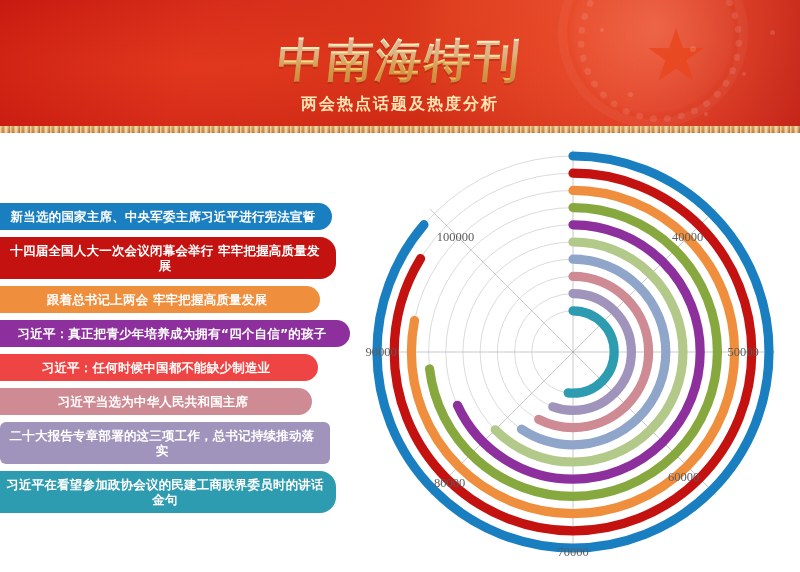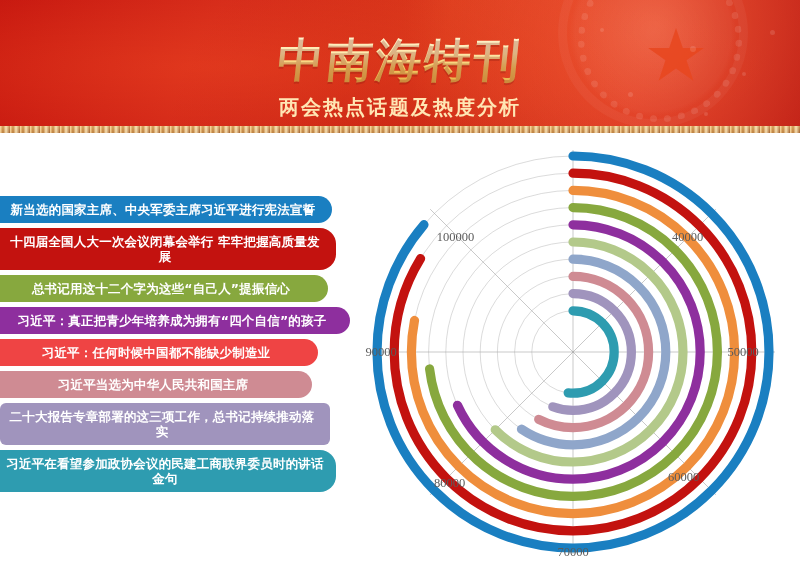--- a/index.html
+++ b/index.html
@@ -45,21 +45,21 @@
     font-family:"DejaVu Sans","Liberation Sans",sans-serif;
     font-size:46px;font-weight:bold;letter-spacing:3px;
     background:linear-gradient(180deg,#fff6dc 0%,#ffe9ab 38%,#f4c862 62%,#e0a63d 100%);
     -webkit-background-clip:text;background-clip:text;color:transparent;
     text-shadow:0 2px 0 rgba(120,20,10,.25);
     transform:skewX(-6deg);
   }
   .subtitle-zh{
     position:absolute;left:0;right:0;top:94px;text-align:center;
     font-family:"DejaVu Sans","Liberation Sans",sans-serif;
-    font-size:20px;font-weight:bold;letter-spacing:2px;
+    font-size:16px;font-weight:bold;letter-spacing:2px;
     color:#ffe6b4;
   }
   .gold-strip{
     position:absolute;left:0;bottom:0;width:800px;height:7px;
     background:
       repeating-linear-gradient(90deg,
         rgba(255,225,170,.95) 0px, rgba(190,120,50,.55) 3px,
         rgba(255,235,190,.9) 6px, rgba(150,80,35,.5) 10px),
       linear-gradient(180deg,#e8c27a,#a8692c);
   }
@@ -74,20 +74,21 @@
     border-radius:0 16px 16px 0;
     color:#ffffff;
     font-family:"DejaVu Sans","Liberation Sans",sans-serif;
     font-size:12.5px;font-weight:bold;
     line-height:15px;
     padding:6px 12px 6px 6px;
     text-align:center;
     box-sizing:border-box;
     letter-spacing:.2px;
     white-space:pre-line;
+    margin-top:7px;
   }
 
   
   .chart{
     position:absolute;left:336px;top:133px;width:464px;height:439px;
   }
   .chart svg{display:block;}
   .axis-label{
     font-family:"Liberation Serif","DejaVu Serif",serif;
     font-size:12.5px;fill:#5b5b5b;
@@ -114,21 +115,21 @@
     <div class="speck" style="left:704px;top:112px;width:4px;height:4px;"></div>
 
     <div class="title-zh">中南海特刊</div>
     <div class="subtitle-zh">两会热点话题及热度分析</div>
     <div class="gold-strip"></div>
   </div>
 
   <div class="pills">
       <div class="pill" style="background: rgb(26, 127, 193); width: 332px;"><span>新当选的国家主席、中央军委主席习近平进行宪法宣誓</span></div>
       <div class="pill" style="background: rgb(195, 18, 15); width: 336px;"><span>十四届全国人大一次会议闭幕会举行 牢牢把握高质量发展</span></div>
-      <div class="pill" style="background: rgb(135, 168, 62); width: 328px;"><span>总书记用这十二个字为这些“自己人”提振信心</span></div>
+      <div class="pill" style="background: rgb(239, 142, 60); width: 320px;"><span>跟着总书记上两会 牢牢把握高质量发展</span></div>
       <div class="pill" style="background: rgb(142, 47, 158); width: 350px;"><span>习近平：真正把青少年培养成为拥有“四个自信”的孩子</span></div>
       <div class="pill" style="background: #ef4444; width: 318px;"><span>习近平：任何时候中国都不能缺少制造业</span></div>
       <div class="pill" style="background: rgb(207, 139, 147); width: 312px; text-align: center;"><span>习近平当选为中华人民共和国主席</span></div>
       <div class="pill" style="background: rgb(160, 148, 189); width: 330px; border-radius: 6px;"><span>二十大报告专章部署的这三项工作，总书记持续推动落实</span></div>
       <div class="pill" style="background: rgb(46, 156, 176); width: 336px;"><span>习近平在看望参加政协会议的民建工商联界委员时的讲话金句</span></div>
     </div>
 
   <div class="chart">
     <svg id="spiral-svg" width="464" height="439" viewBox="0 0 464 439">
         <g>

